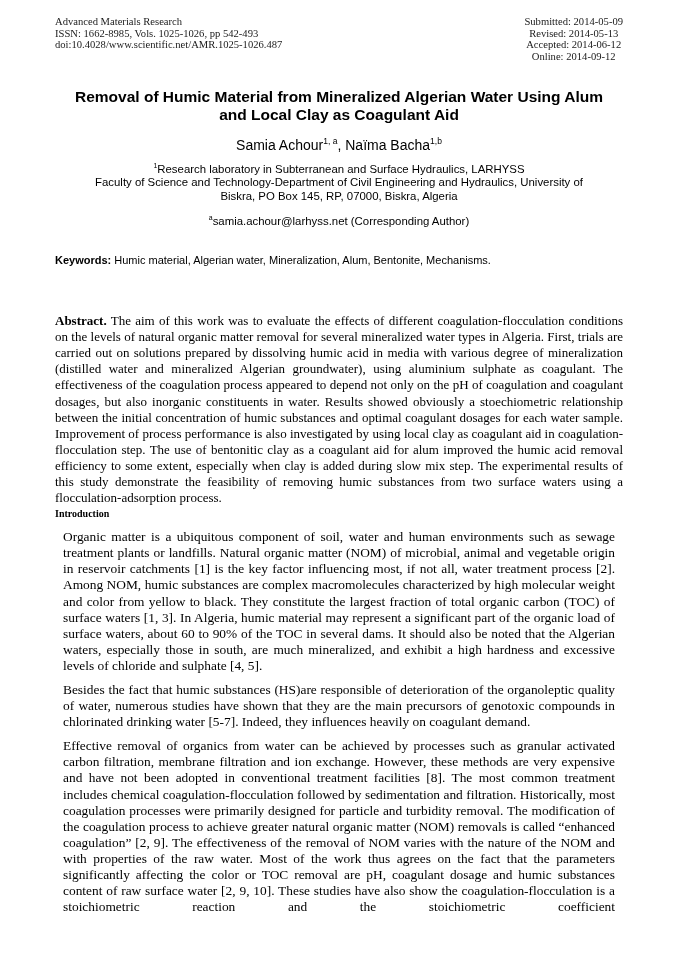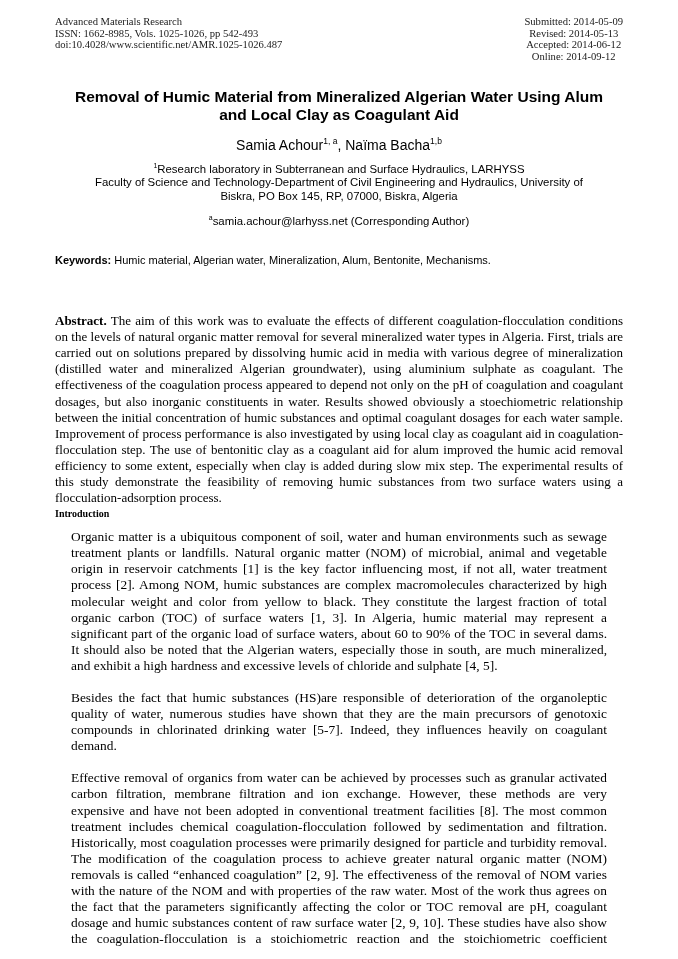--- a/index.html
+++ b/index.html
@@ -82,21 +82,21 @@
   }
   .abstract .abs-label { font-weight: bold; }
   .section-heading {
     font-family: "Liberation Serif", serif;
     font-weight: bold;
     font-size: 10px;
     line-height: 16px;
     color: #000;
   }
   .body-par {
-    margin: 16px;
+    margin: 8px;
     font-family: "Liberation Serif", serif;
     font-size: 13.4px;
     line-height: 16.1px;
     text-align: justify;
     color: #000;
   }
   .body-par.first { margin-top: 7px; }
   .last-justify { text-align-last: justify; }
 </style>
 </head>

